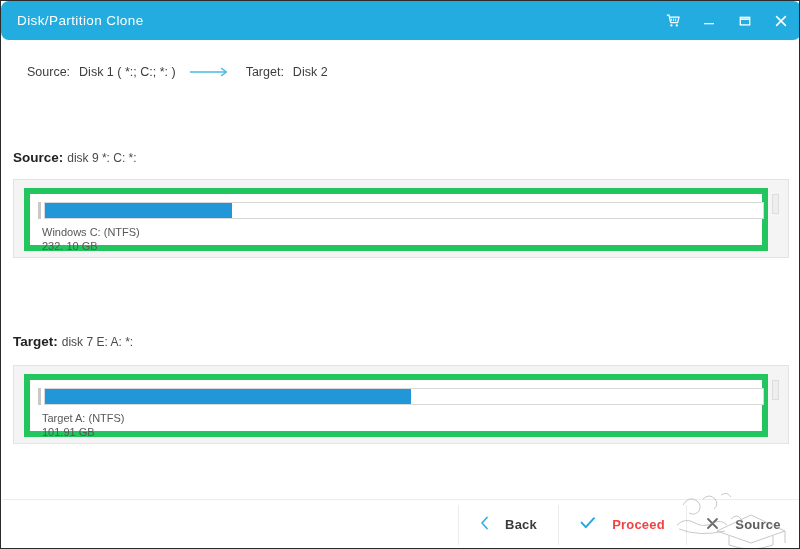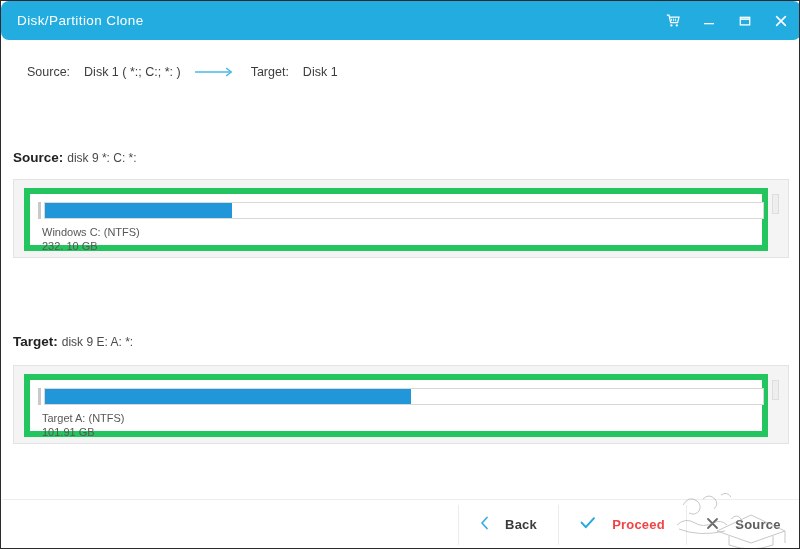--- a/index.html
+++ b/index.html
@@ -68,21 +68,21 @@
     background: #ffffff;
   }
   .summary-inner {
     margin-left: 26px;
     display: flex;
     align-items: center;
     font-size: 12.5px;
     color: #3a3a3a;
   }
   .sum-label { color:#3d3d3d; }
-  .sum-value { color:#3d3d3d; margin-left: 14px; }
+  .sum-value { color:#3d3d3d; margin-left: 9px; }
   .arrow-wrap {
     margin: 0 14px;
     display: flex;
     align-items: center;
   }
 
   
   .section-label {
     position: absolute;
     left: 12px;
@@ -245,21 +245,21 @@
     <div class="summary-inner">
       <span class="sum-label">Source:</span>
       <span class="sum-value">Disk 1 ( *:; C:; *: )</span>
       <span class="arrow-wrap">
         <svg width="42" height="10" viewBox="0 0 42 10" stroke="#49b9e3" stroke-width="1.3" fill="none">
           <path d="M0 5 H36"></path>
           <path d="M31.5 1.4 L36.5 5 L31.5 8.6" stroke-linecap="round" stroke-linejoin="round"></path>
         </svg>
       </span>
       <span class="sum-label">Target:</span>
-      <span class="sum-value">Disk 1</span>
+      <span class="sum-value">Disk 2</span>
     </div>
   </div>
 
   <div class="section-label" style="top:149px;">
     <b>Source:</b><span class="sub">disk 9 *: C: *:</span>
   </div>
 
   <div class="disk-box" style="top:178px; height:79px;">
     <div class="disk-card">
       <div class="bar-row" style="width:726px;">
@@ -270,21 +270,21 @@
       </div>
       <div class="part-text">
         <div>Windows C: (NTFS)</div>
         <div>232. 10 GB</div>
       </div>
     </div>
     <div class="scroll-stub" style="right:9px; top:14px;"></div>
   </div>
 
   <div class="section-label" style="top:333px;">
-    <b>Target:</b><span class="sub">disk 9 E: A: *:</span>
+    <b>Target:</b><span class="sub">disk 7 E: A: *:</span>
   </div>
 
   <div class="disk-box" style="top:364px; height:79px;">
     <div class="disk-card">
       <div class="bar-row" style="width:726px;">
         <div class="bar-handle"></div>
         <div class="bar-track" style="width:720px;">
           <div class="bar-fill" id="tgt-fill" style="width: 51%; background: rgb(33, 150, 216);"></div>
         </div>
       </div>

